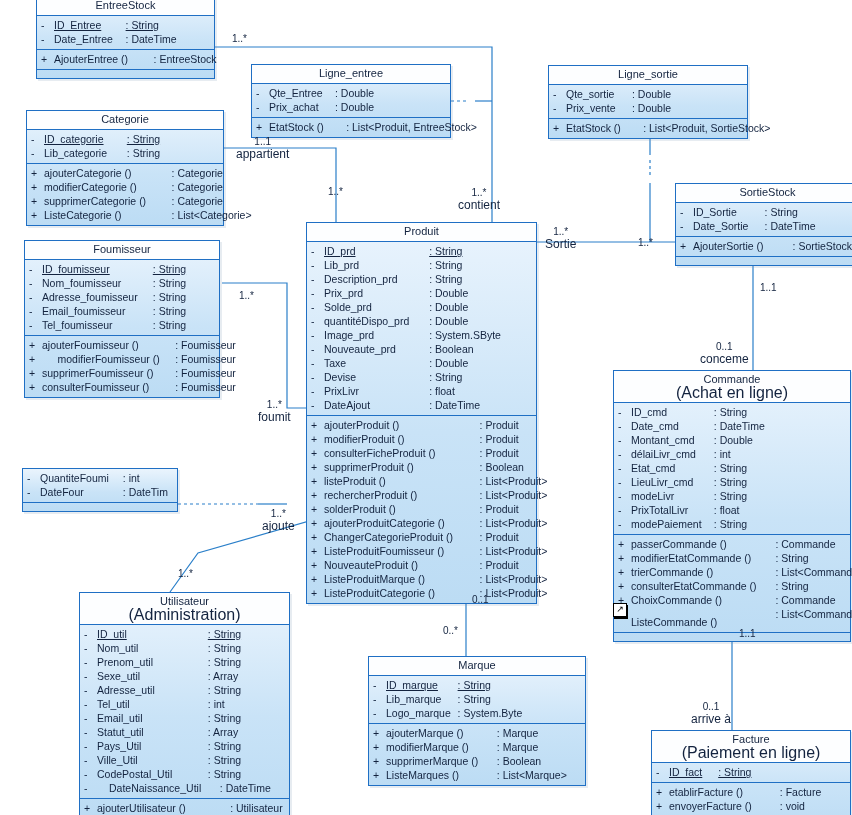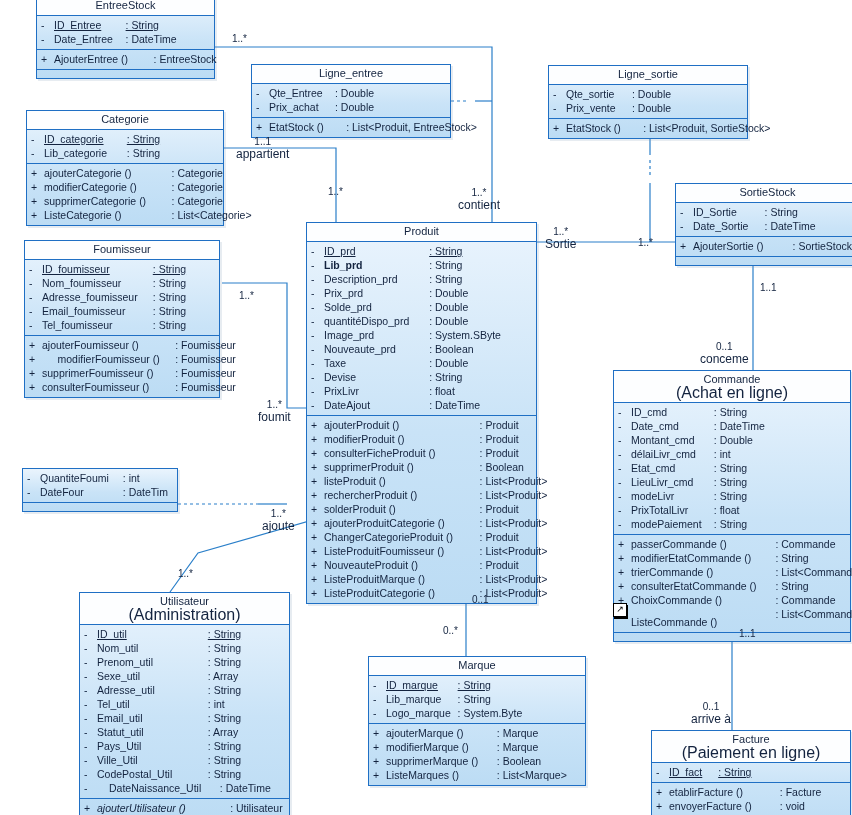--- a/index.html
+++ b/index.html
@@ -286,21 +286,21 @@
       <span>Produit</span>
     </div>
     <div class="cls-section">
         <div class="memrow pk">
           <span class="vis">-</span>
           <span class="nm" style="width: 105.2px;">ID_prd</span>
           <span class="ty">: String</span>
         </div>
         <div class="memrow">
           <span class="vis">-</span>
-          <span class="nm" style="width: 105.2px; font-weight: bold;">Lib_prd</span>
+          <span class="nm" style="width: 105.2px;">Lib_prd</span>
           <span class="ty">: String</span>
         </div>
         <div class="memrow">
           <span class="vis">-</span>
           <span class="nm" style="width: 105.2px;">Description_prd</span>
           <span class="ty">: String</span>
         </div>
         <div class="memrow">
           <span class="vis">-</span>
           <span class="nm" style="width: 105.2px;">Prix_prd</span>
@@ -637,21 +637,21 @@
         </div>
         <div class="memrow">
           <span class="vis">-</span>
           <span class="nm" style="width: 110.8px; padding-left: 12px;">DateNaissance_Util</span>
           <span class="ty">: DateTime</span>
         </div>
       </div>
     <div class="cls-section last">
         <div class="memrow">
           <span class="vis">+</span>
-          <span class="nm" style="width: 133.2px; font-style: italic;">ajouterUtilisateur ()</span>
+          <span class="nm" style="width: 133.2px;">ajouterUtilisateur ()</span>
           <span class="ty">: Utilisateur</span>
         </div>
       </div>
   </div>
 
   <div class="umlclass" style="left:368px; top:656px; width:218px;">
     <div class="cls-header">
       <span>Marque</span>
     </div>
     <div class="cls-section">

